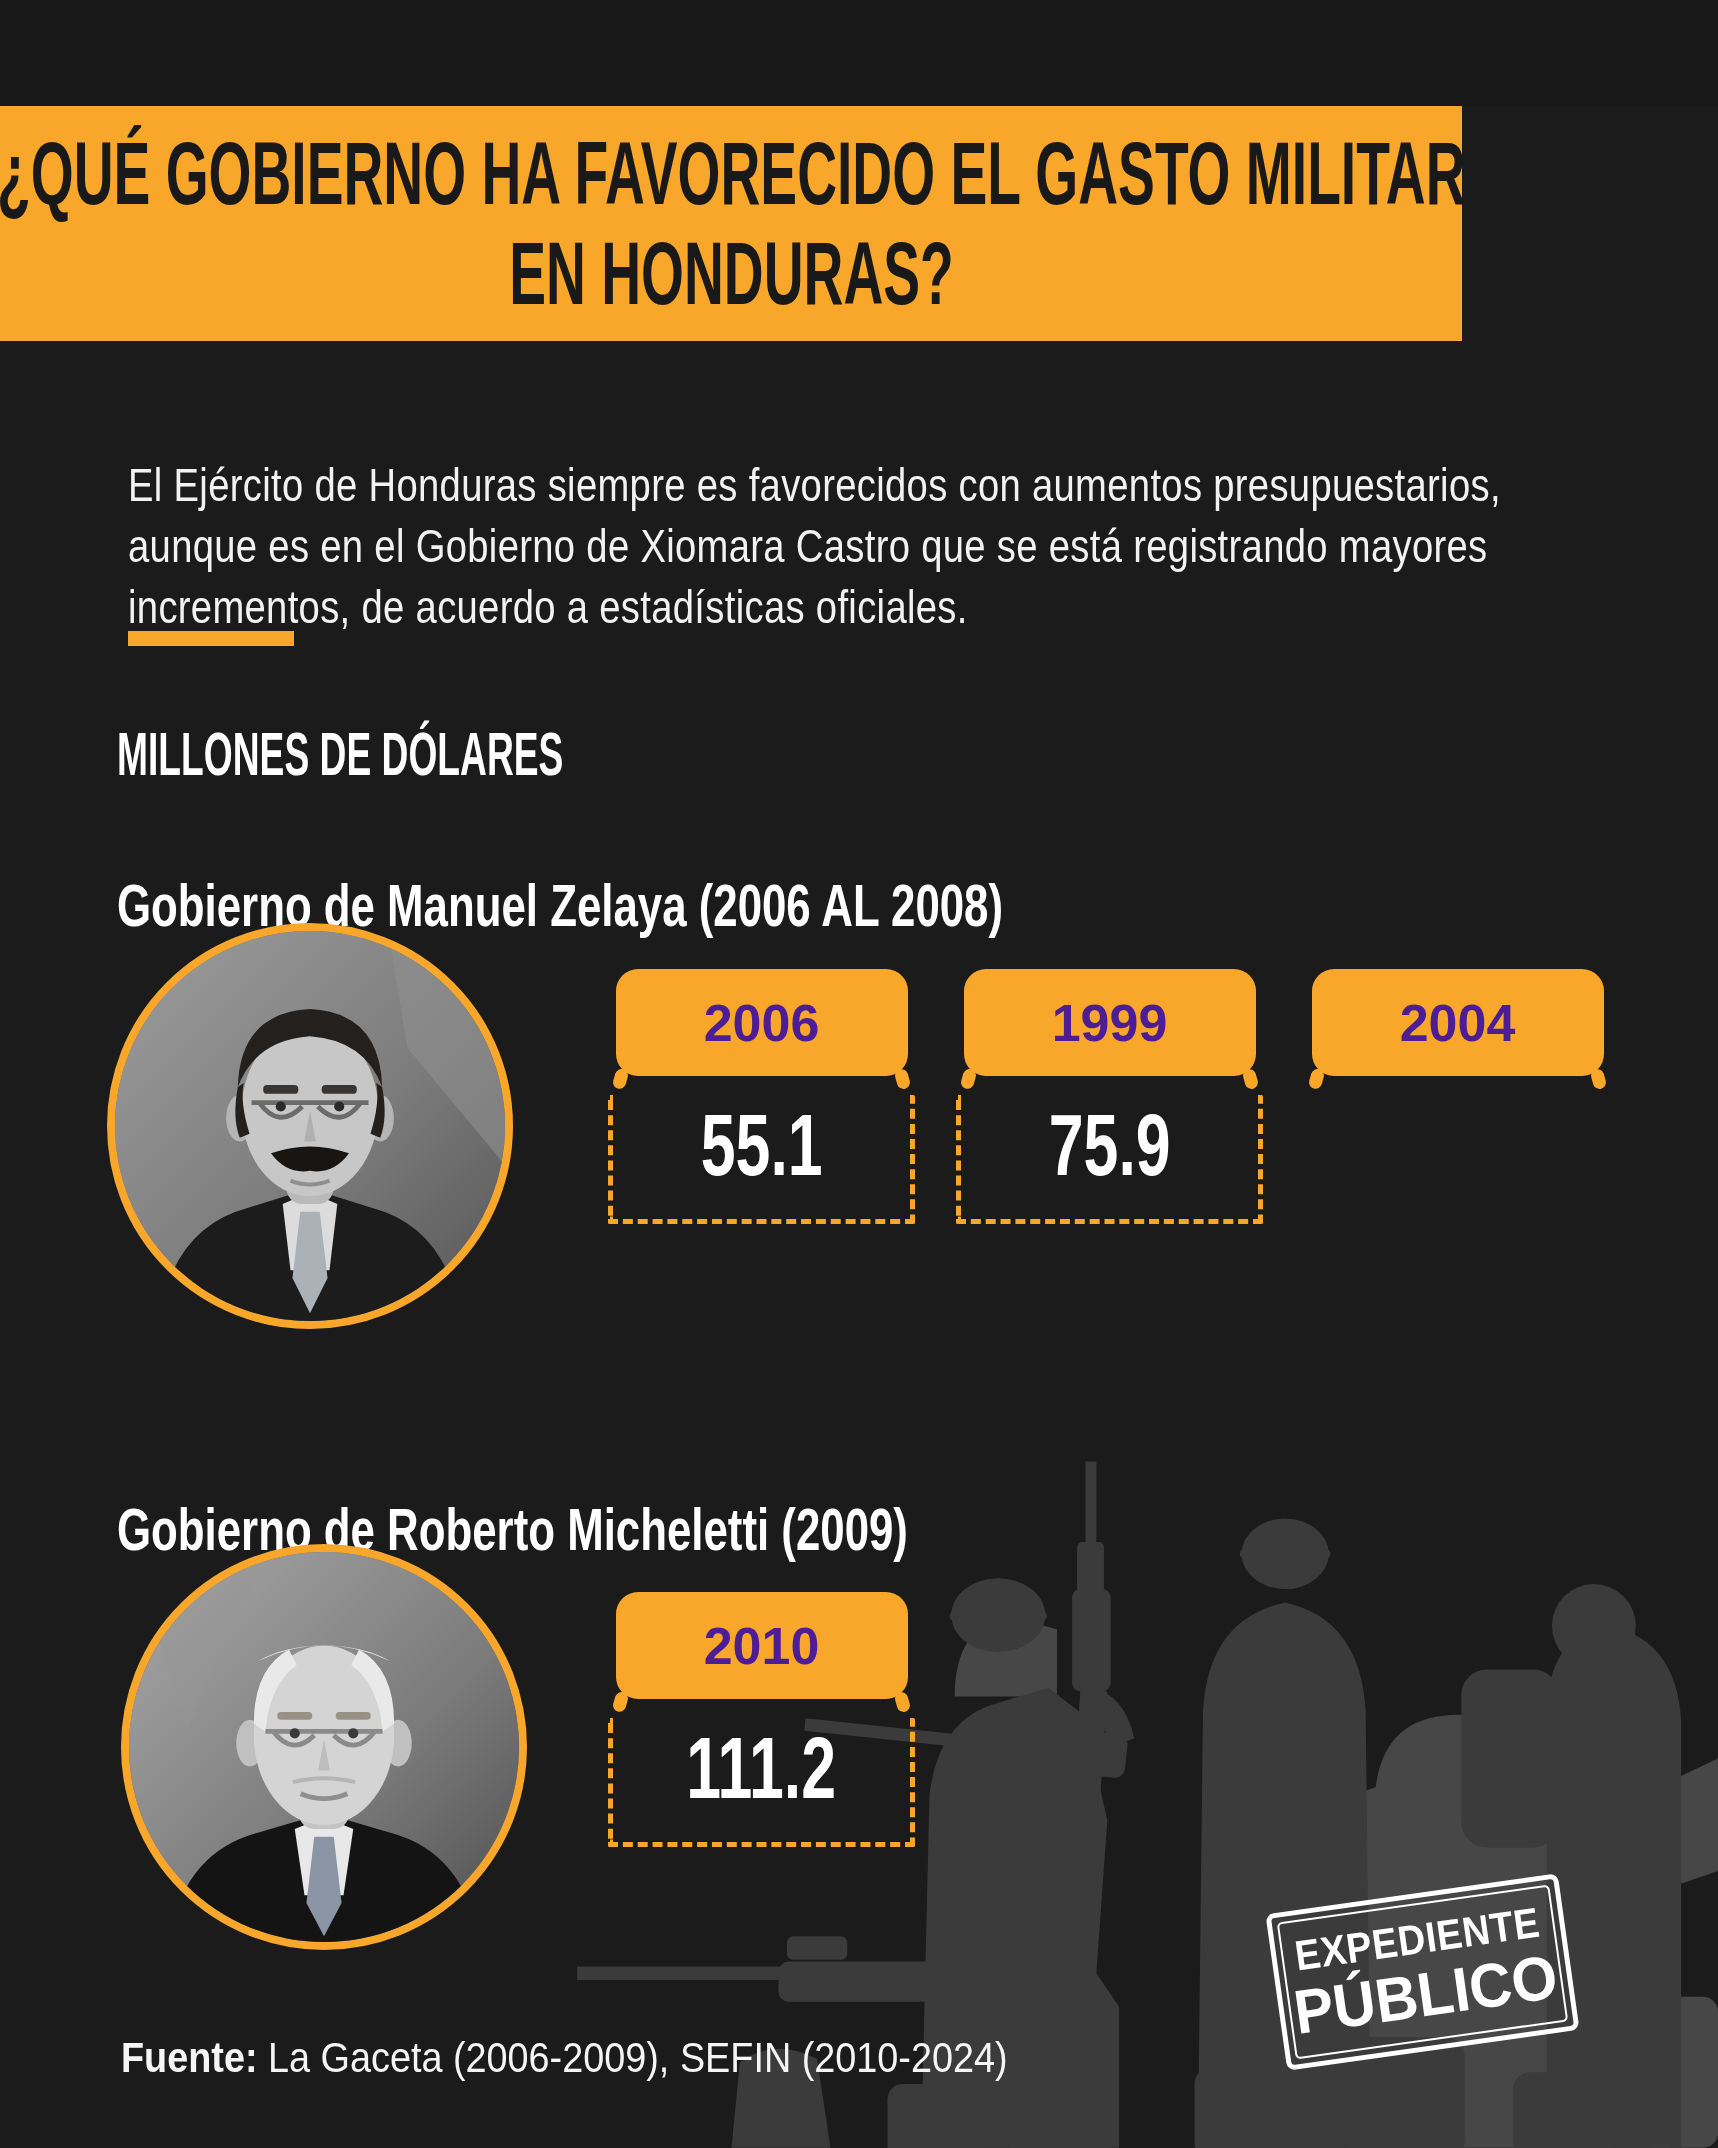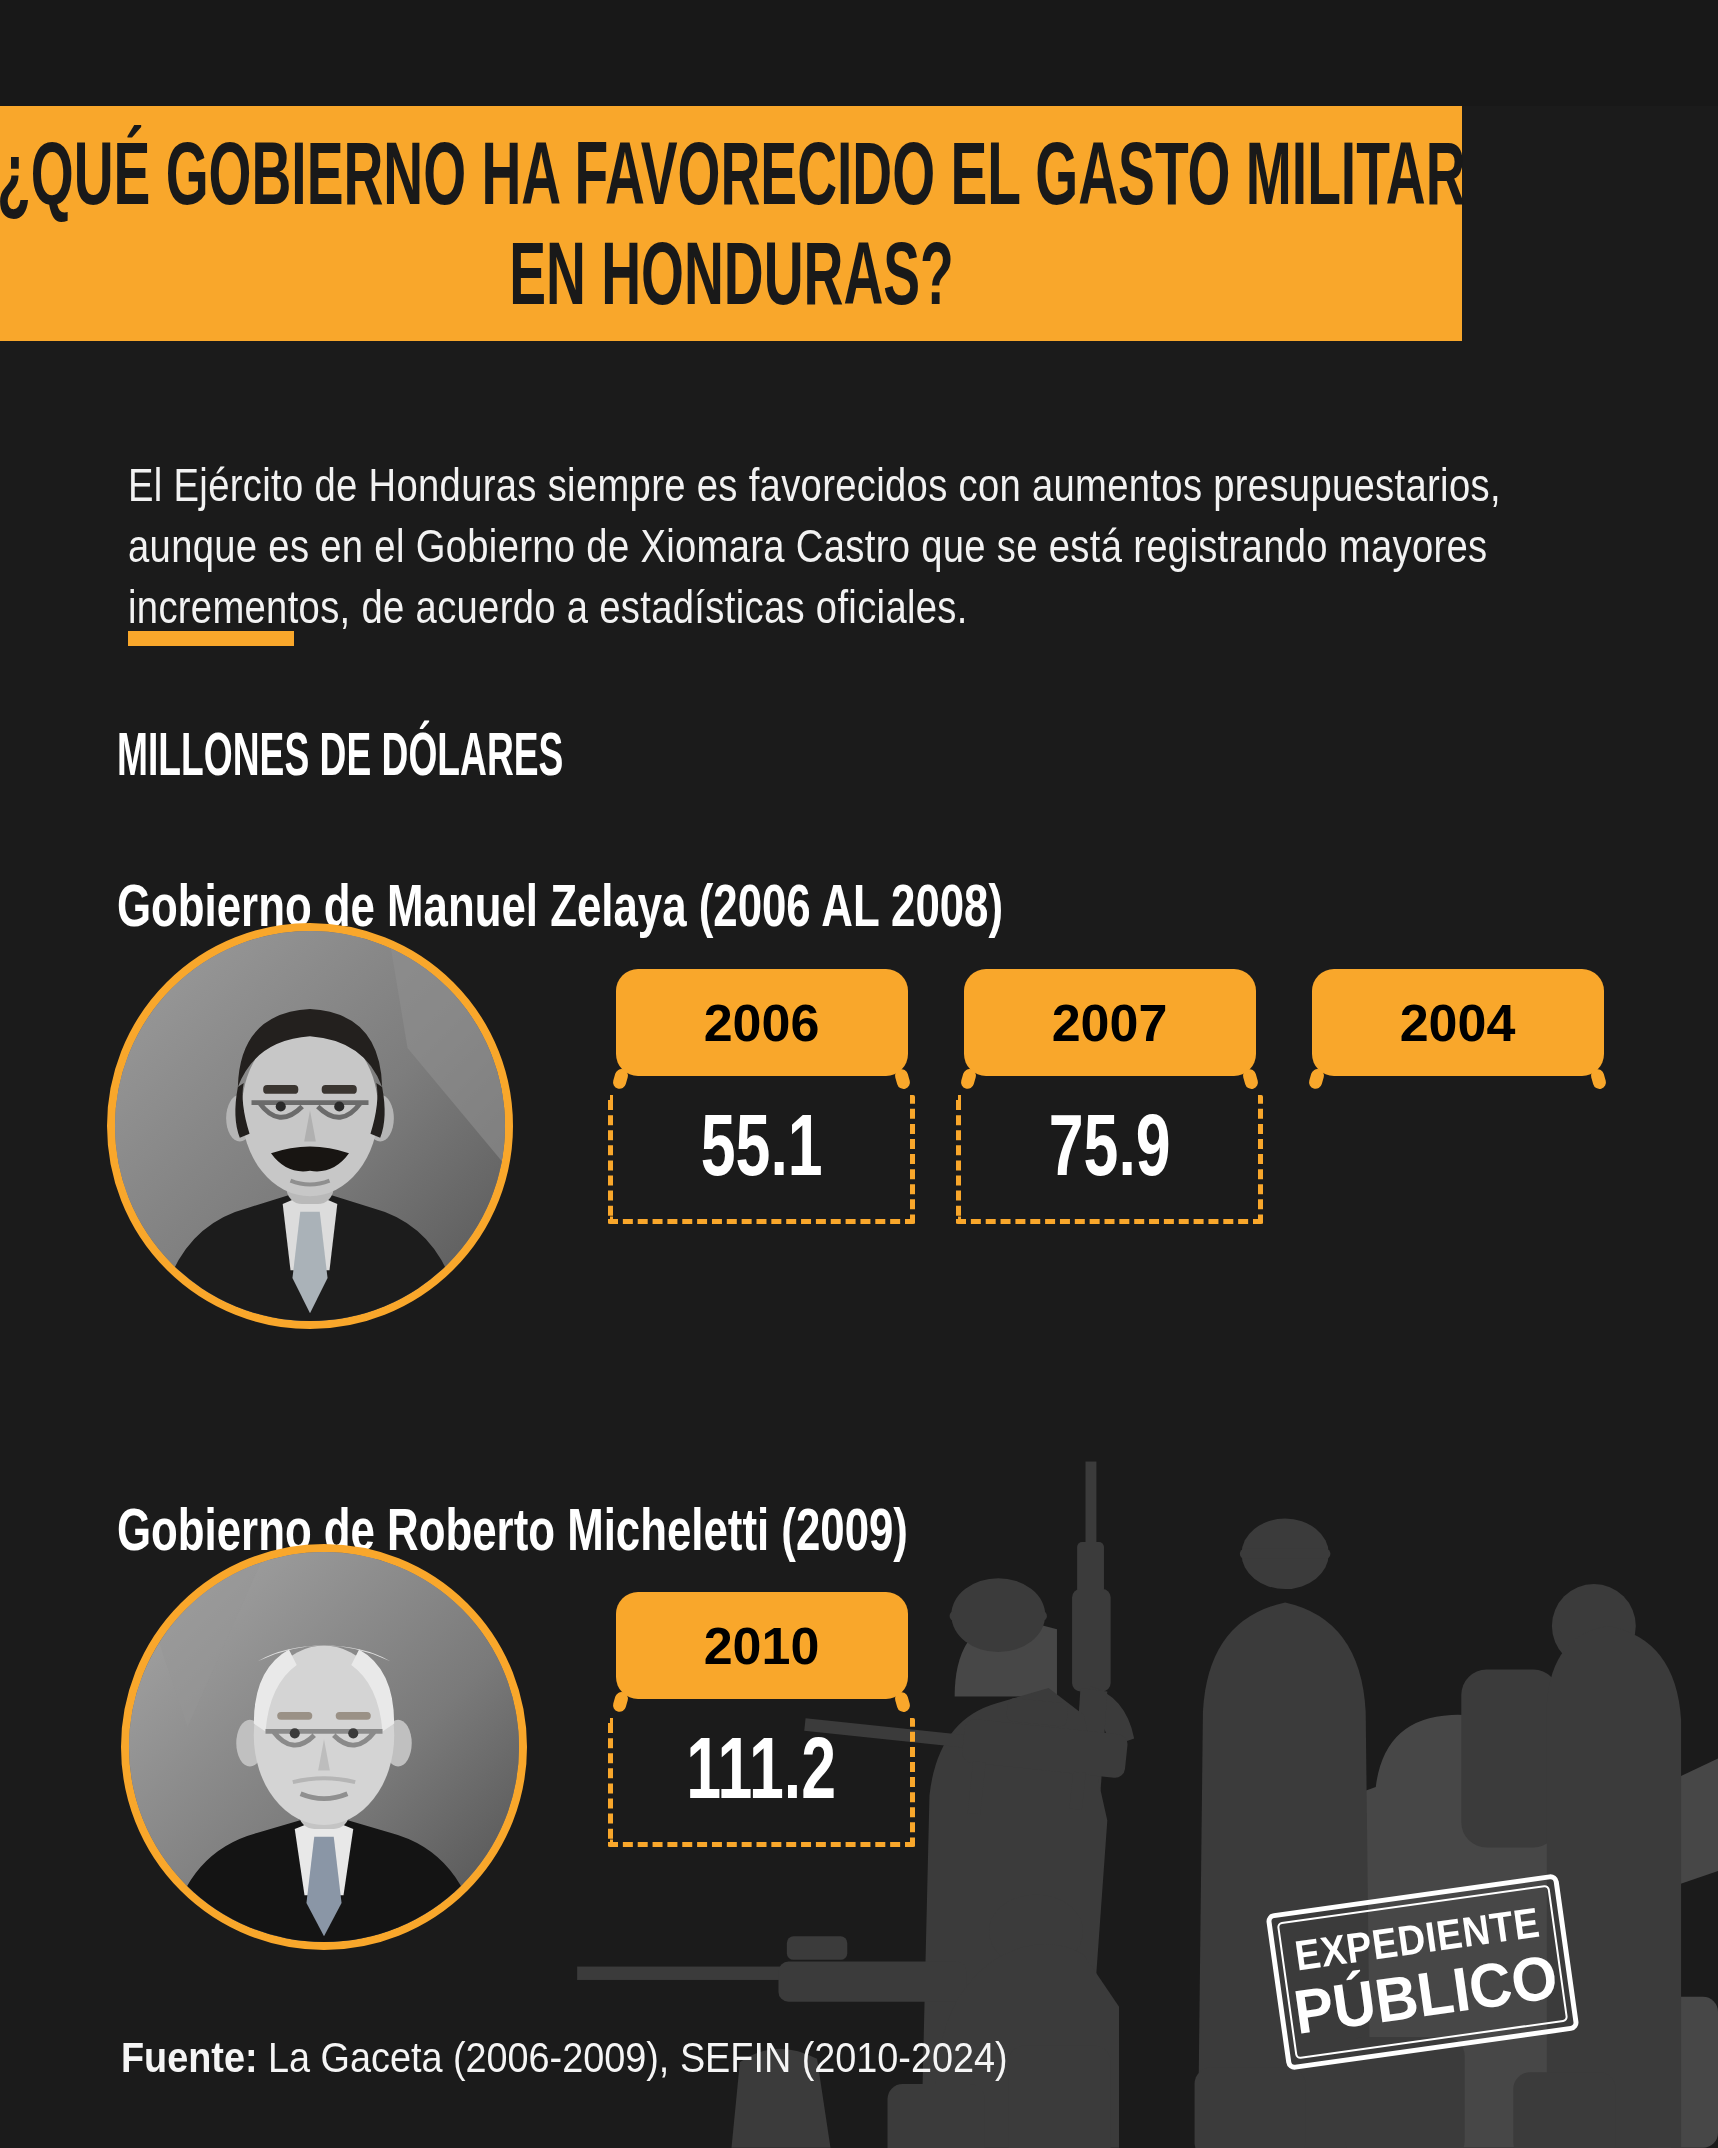--- a/index.html
+++ b/index.html
@@ -51,21 +51,21 @@
     position:relative; width:292px; height:107px; margin:0 auto;
     background:#F9A72B; border-radius:22px;
     display:flex; align-items:center; justify-content:center;
   }
   .year-tab::before, .year-tab::after {
     content:""; position:absolute; bottom:-13.4px; width:13.4px; height:20px;
     background:#F9A72B; border-radius:6.7px;
   }
   .year-tab::before { left:-1.7px; transform:rotate(16deg); }
   .year-tab::after  { right:-1.7px; transform:rotate(-16deg); }
-  .year-label { color:#000000; font-weight:bold; font-size:52px; letter-spacing:0px; }
+  .year-label { color:#4c1d95; font-weight:bold; font-size:52px; letter-spacing:0px; }
   .amount-box {
     margin-top:18.5px; height:124px; box-sizing:content-box;
     border:5.9px dashed #F9A72B; border-top:none; border-radius:1.7px;
     display:flex; justify-content:center;
   }
   .amount-value {
     color:#ffffff; font-weight:bold; font-size:87px;
     transform:scaleX(0.72); transform-origin:center; white-space:nowrap;
   }
   
@@ -197,21 +197,21 @@
     <div class="value-card">
       <div class="year-tab">
         <span class="year-label">2006</span>
       </div>
       <div class="amount-box">
         <span class="amount-value">55.1</span>
       </div>
     </div>
     <div class="value-card">
       <div class="year-tab">
-        <span class="year-label">2007</span>
+        <span class="year-label">1999</span>
       </div>
       <div class="amount-box">
         <span class="amount-value">75.9</span>
       </div>
     </div>
     <div class="value-card">
       <div class="year-tab">
         <span class="year-label">2004</span>
       </div>
     </div>

